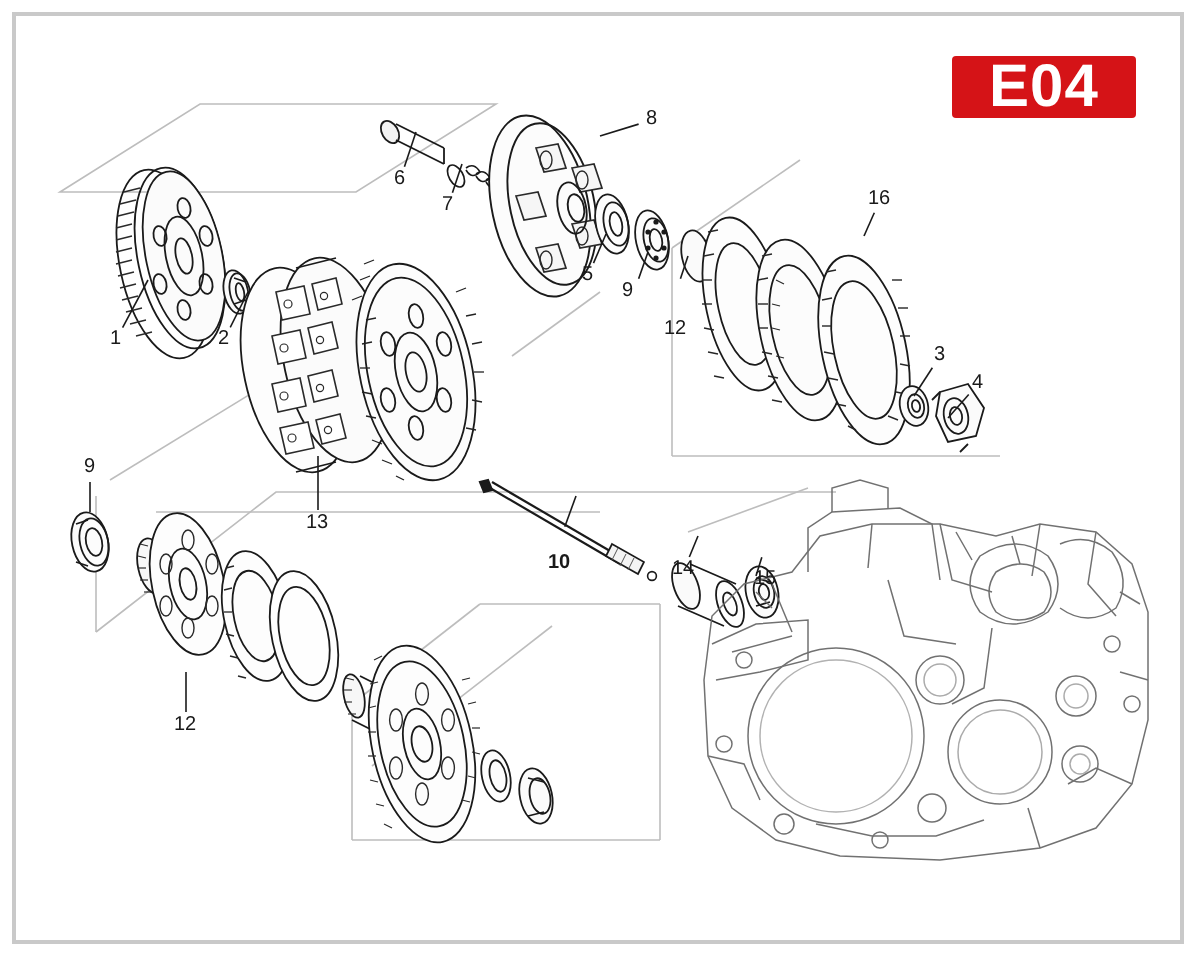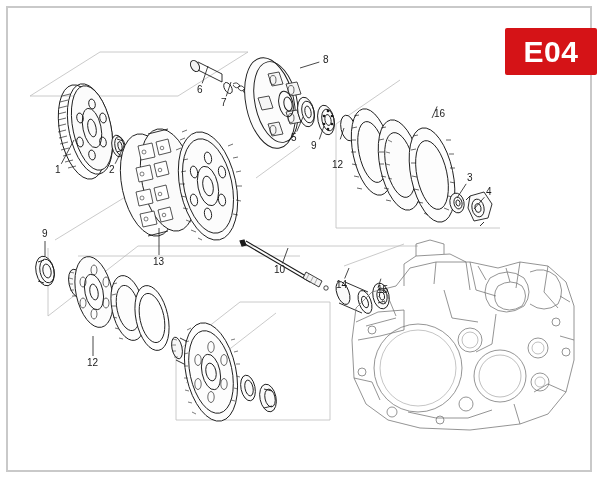--- a/index.html
+++ b/index.html
@@ -33,27 +33,26 @@
     left: 0;
     top: 0;
     width: 600px;
     height: 480px;
   }
   #code-badge {
     position: absolute;
     left: 476px;
     top: 28px;
     width: 92px;
-    height: 47px;
+    height: 31px;
     background: #d51317;
     display: flex;
     align-items: center;
     justify-content: center;
     border-radius: 2px;
-    margin-left: 29px;
   }
   #code-badge .code-text {
     color: #ffffff;
     font-family: "Liberation Sans", sans-serif;
     font-size: 30px;
     font-weight: bold;
     letter-spacing: 0.5px;
     line-height: 1;
   }
   .callout-label {
@@ -554,23 +553,23 @@
   <div id="callouts">
       <div class="callout-label" style="left: 55px; top: 165px;">1</div>
       <div class="callout-label" style="left: 109px; top: 165px;">2</div>
       <div class="callout-label" style="left: 467px; top: 173px;">3</div>
       <div class="callout-label" style="left: 486px; top: 187px;">4</div>
       <div class="callout-label" style="left: 291px; top: 133px;">5</div>
       <div class="callout-label" style="left: 197px; top: 85px;">6</div>
       <div class="callout-label" style="left: 221px; top: 98px;">7</div>
       <div class="callout-label" style="left: 323px; top: 55px;">8</div>
       <div class="callout-label" style="left: 42px; top: 229px;">9</div>
-      <div class="callout-label" style="left: 274px; top: 265px;">10</div>
+      <div class="callout-label" style="left: 274px; top: 277px; font-weight: bold;">10</div>
       <div class="callout-label" style="left: 311px; top: 141px;">9</div>
       <div class="callout-label" style="left: 332px; top: 141px; margin-top: 19px;">12</div>
       <div class="callout-label" style="left: 153px; top: 257px; text-align: right;">13</div>
       <div class="callout-label" style="left: 336px; top: 280px;">14</div>
       <div class="callout-label" style="left: 377px; top: 285px; text-align: center;">15</div>
-      <div class="callout-label" style="left: 434px; top: 109px; text-align: right;">16</div>
+      <div class="callout-label" style="left: 434px; top: 95px; text-align: right;">16</div>
       <div class="callout-label" style="left: 87px; top: 358px;">12</div>
     </div>
 
 </div>
 
 </body></html>

